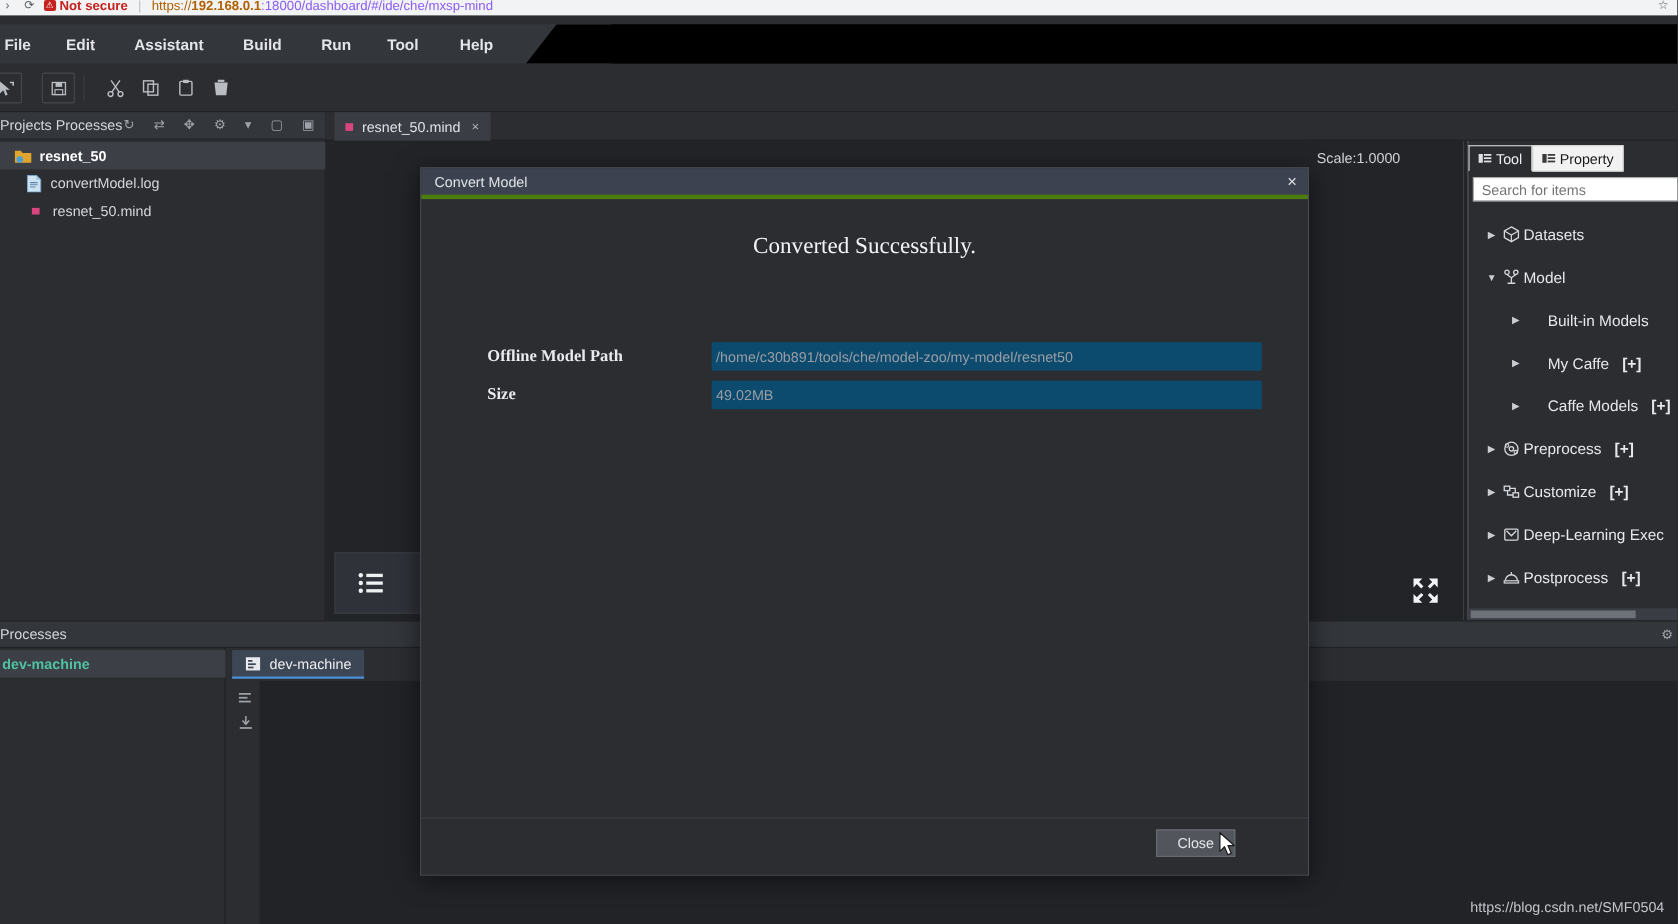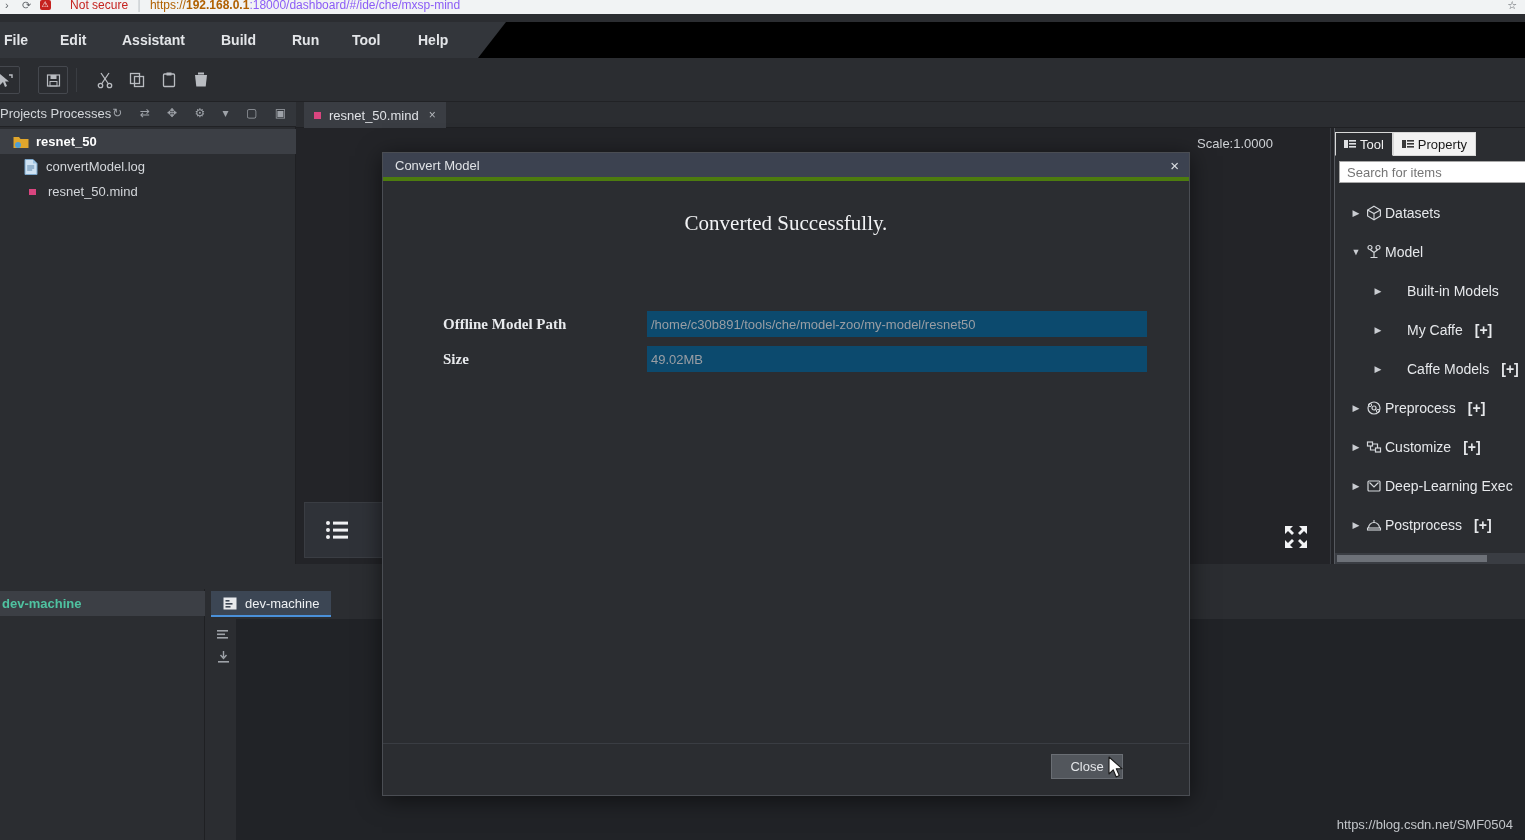--- a/index.html
+++ b/index.html
@@ -11,21 +11,21 @@
   }
   #app { position: relative; width: 1525px; height: 840px; background: #2b2d31; }
 
   
   .browser-bar {
     position: absolute; left: 0; top: 0; width: 1525px; height: 14px;
     background: #f1f3f4; overflow: hidden; white-space: nowrap;
     font-size: 12px; line-height: 10px; color: #5f6368;
   }
   .browser-bar .nav-ico { display:inline-block; color:#5f6368; font-size:11px; padding:0 5px; vertical-align: top;}
-  .notsecure { color:#c5221f; font-weight:400; display:inline-block; vertical-align: top; margin-left: 16px;}
+  .notsecure { color:#c5221f; font-weight:700; display:inline-block; vertical-align: top;}
   .warn-badge { display:inline-block; background:#c5221f; color:#fff; font-size:8px; padding:0 2px; border-radius:2px; vertical-align: top;}
   .url-txt { color:#b06000; display:inline-block; vertical-align: top;}
   .url-rest { color:#8b5cf6; display:inline-block; vertical-align: top;}
   .sep { color:#bdc1c6; padding:0 6px; display:inline-block; vertical-align: top;}
   .star-ico { position:absolute; right:8px; top:0; color:#5f6368; font-size:11px;}
 
   
   .menubar {
     position: absolute; left:0; top:22px; width:1525px; height:36px;
     background:#33363b;
@@ -474,20 +474,24 @@
         <span>Postprocess</span>
         <span class="plus">[+]</span>
       </div>
     </div>
 
     <div class="rp-scroll">
         <i></i>
       </div>
   </div>
 
+  <div class="proc-head">
+    <div class="proc-title">Processes</div>
+    <div class="proc-gear">⚙</div>
+  </div>
 
   <div class="proc-left">
     <div class="proc-sel">
       <span style="padding-left:2px">dev-machine</span>
     </div>
   </div>
 
   <div class="term-area">
     <div class="term-tab">
       <svg class="ico-svg" width="14" height="13" viewBox="0 0 14 13">

